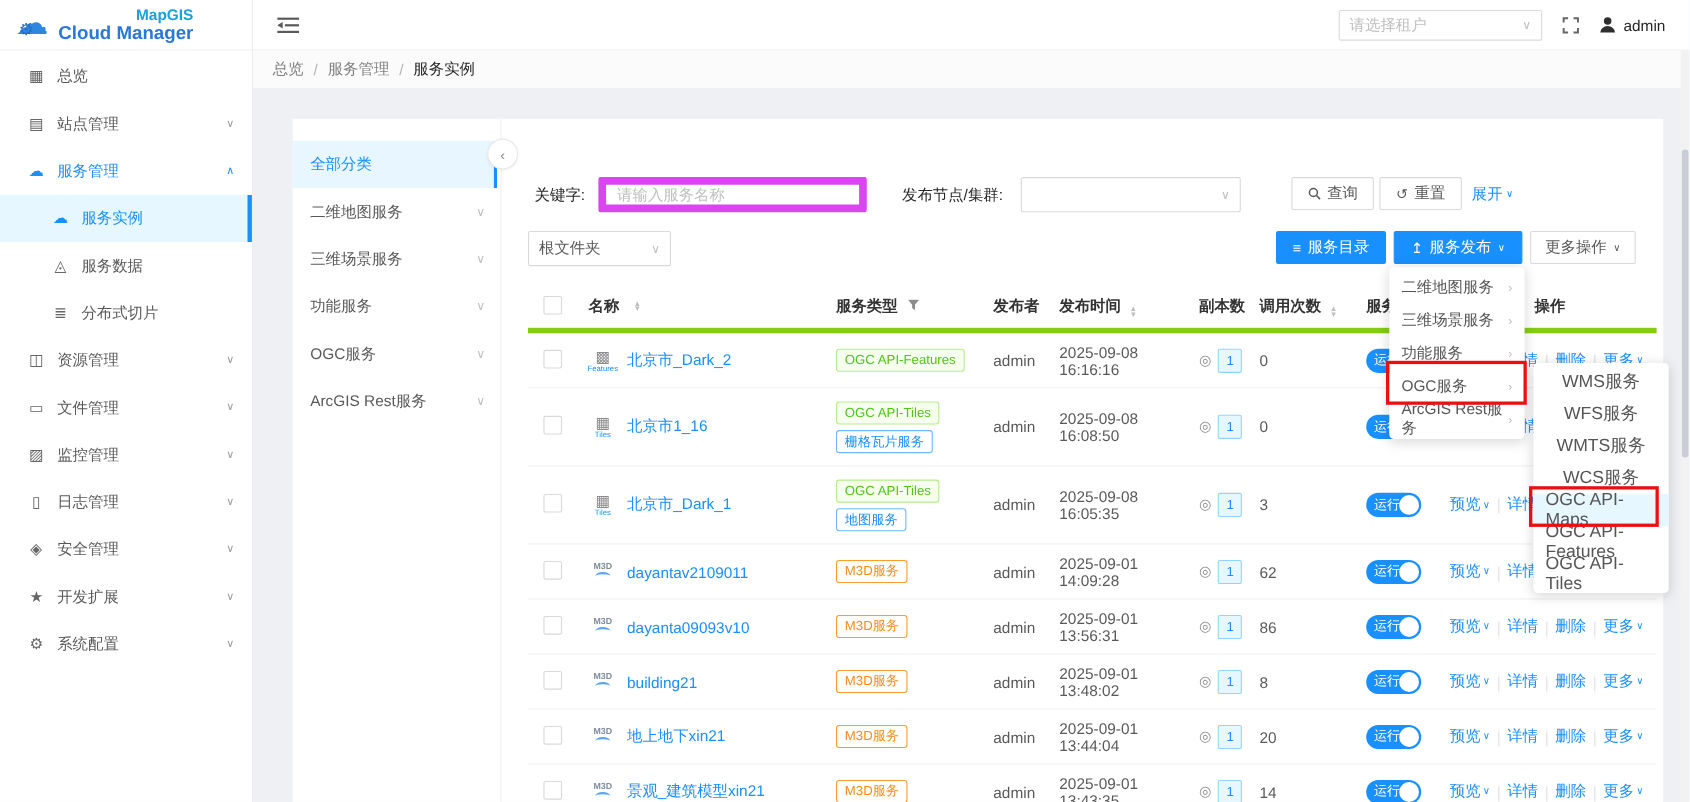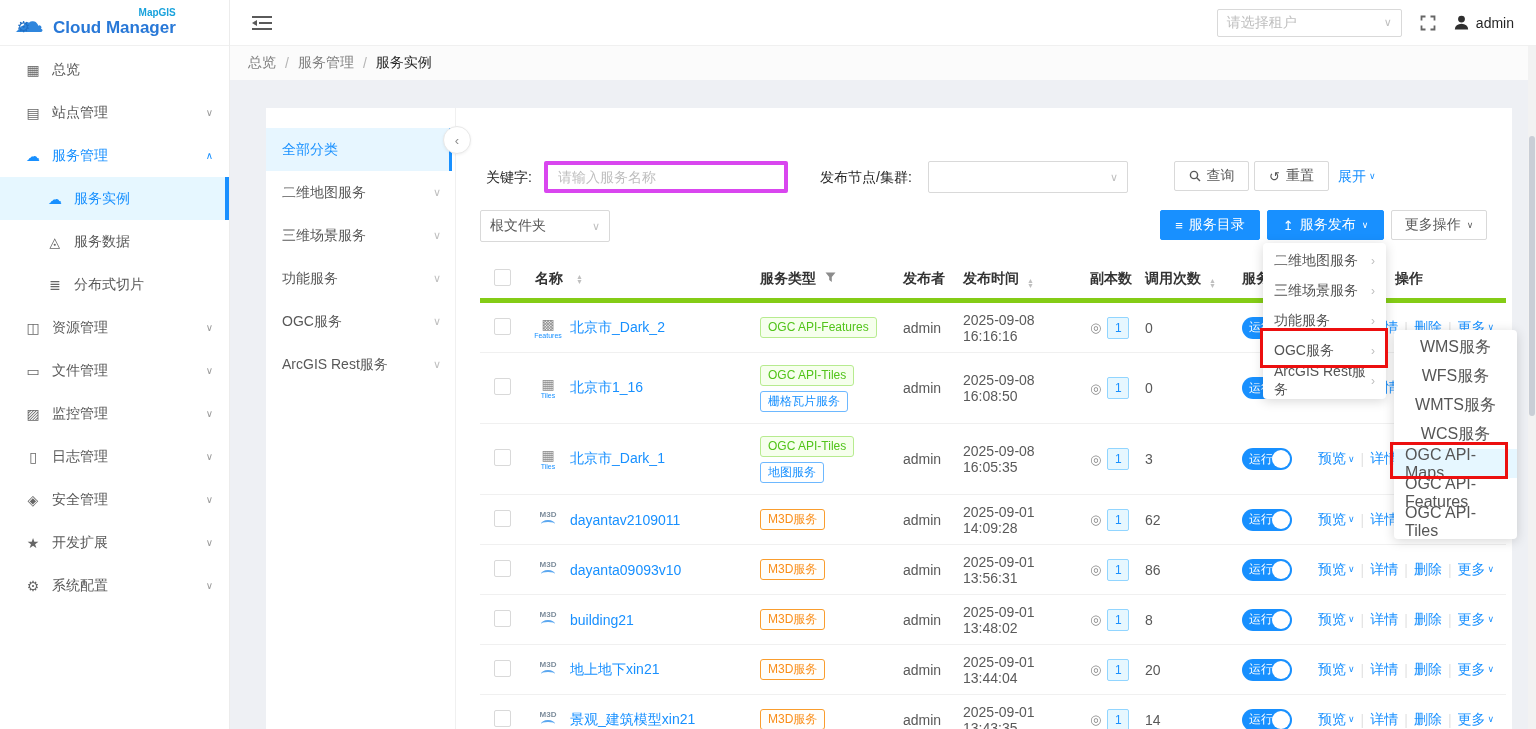--- a/index.html
+++ b/index.html
@@ -6,21 +6,21 @@
   body{font-family:"Liberation Sans","DejaVu Sans",sans-serif;}
   .app{position:relative;width:1536px;height:729px;background:#eef0f4;overflow:hidden;font-size:14px;color:#595959;}
 
   
   .sidebar{position:absolute;left:0;top:0;width:230px;height:729px;background:#fff;border-right:1px solid #ececec;z-index:3;box-sizing:border-box;}
   .logo{height:46px;border-bottom:1px solid #f0f0f0;display:flex;align-items:center;padding-left:10px;gap:5px;box-sizing:border-box;}
   .logo-ico{position:relative;width:38px;height:34px;flex:none;}
   .logo-cloud{position:absolute;left:4px;top:-2px;font-size:30px;color:#2f86dd;}
   .logo-gear{position:absolute;left:7px;top:12px;font-size:15px;color:#1f6ec4;}
   .logo-text{display:flex;flex-direction:column;line-height:1.05;}
-  .logo-brand{font-size:10px;font-weight:bold;color:#18a2dc;align-self:flex-end;}
+  .logo-brand{font-size:14px;font-weight:bold;color:#18a2dc;align-self:flex-end;}
   .logo-product{font-size:17px;font-weight:bold;color:#2878d7;}
   .nav{padding-top:2px;}
   .nav-item{height:43px;display:flex;align-items:center;padding:0 16px 0 24px;color:#595959;cursor:pointer;position:relative;}
   .nav-icon{width:18px;margin-right:10px;font-size:14px;color:#666;text-align:center;flex:none;}
   .nav-label{flex:1;}
   .nav-caret{margin-left:auto;color:#9b9b9b;font-size:10px;}
   .nav-item.sub{padding-left:46px;}
   .nav-item.selected{background:#e6f7ff;color:#1890ff;box-shadow:inset -4px 0 0 #1890ff;}
   .nav-item.selected .nav-icon{color:#1890ff;}
   .nav-item.parent-active{color:#1890ff;}
@@ -49,21 +49,21 @@
   .cat-item{height:43px;display:flex;align-items:center;padding:0 14px 0 16px;color:#595959;cursor:pointer;}
   .cat-item .t{flex:1;}
   .cat-item.selected{background:#e7f6ff;color:#1890ff;box-shadow:inset -3px 0 0 #1890ff;margin-right:3px;}
   .cat-collapse{position:absolute;left:177px;top:18px;width:26px;height:26px;border:1px solid #e8e8e8;border-radius:50%;background:#fff;display:flex;align-items:center;justify-content:center;color:#8c8c8c;font-size:13px;z-index:2;cursor:pointer;box-shadow:0 1px 3px rgba(0,0,0,.06);}
 
   
   .content{position:absolute;left:214px;top:0;width:1026px;}
   .filter-row{position:relative;height:32px;margin-top:40px;}
   .filter-row>*{position:absolute;top:13px;}
   .f-label{line-height:32px;color:#262626;}
-  .input{border:4px solid #d946ef;border-radius:2px;height:32px;padding:4px 10px;font-size:14px;color:#595959;box-sizing:border-box;outline:none;font-family:inherit;}
+  .input{border:7px solid #d946ef;border-radius:2px;height:32px;padding:4px 10px;font-size:14px;color:#595959;box-sizing:border-box;outline:none;font-family:inherit;}
   .input::placeholder{color:#bfbfbf;}
   .btn{display:inline-flex;align-items:center;justify-content:center;gap:6px;height:30px;border:1px solid #d9d9d9;border-radius:2px;background:#fff;color:#595959;font-size:14px;box-sizing:border-box;cursor:pointer;}
   .btn.primary{background:#1890ff;border-color:#1890ff;color:#fff;}
   .blue-link{color:#1890ff;cursor:pointer;display:inline-flex;align-items:center;gap:3px;}
   .mini-caret{font-size:9px;line-height:1;}
   .toolbar-row{position:relative;height:30px;margin-top:30px;}
   .toolbar-row>*{position:absolute;top:0;}
 
   
   .thead{margin-top:20px;display:flex;align-items:center;height:38px;border-bottom:5px solid #84cc16;color:#333;font-weight:bold;}

